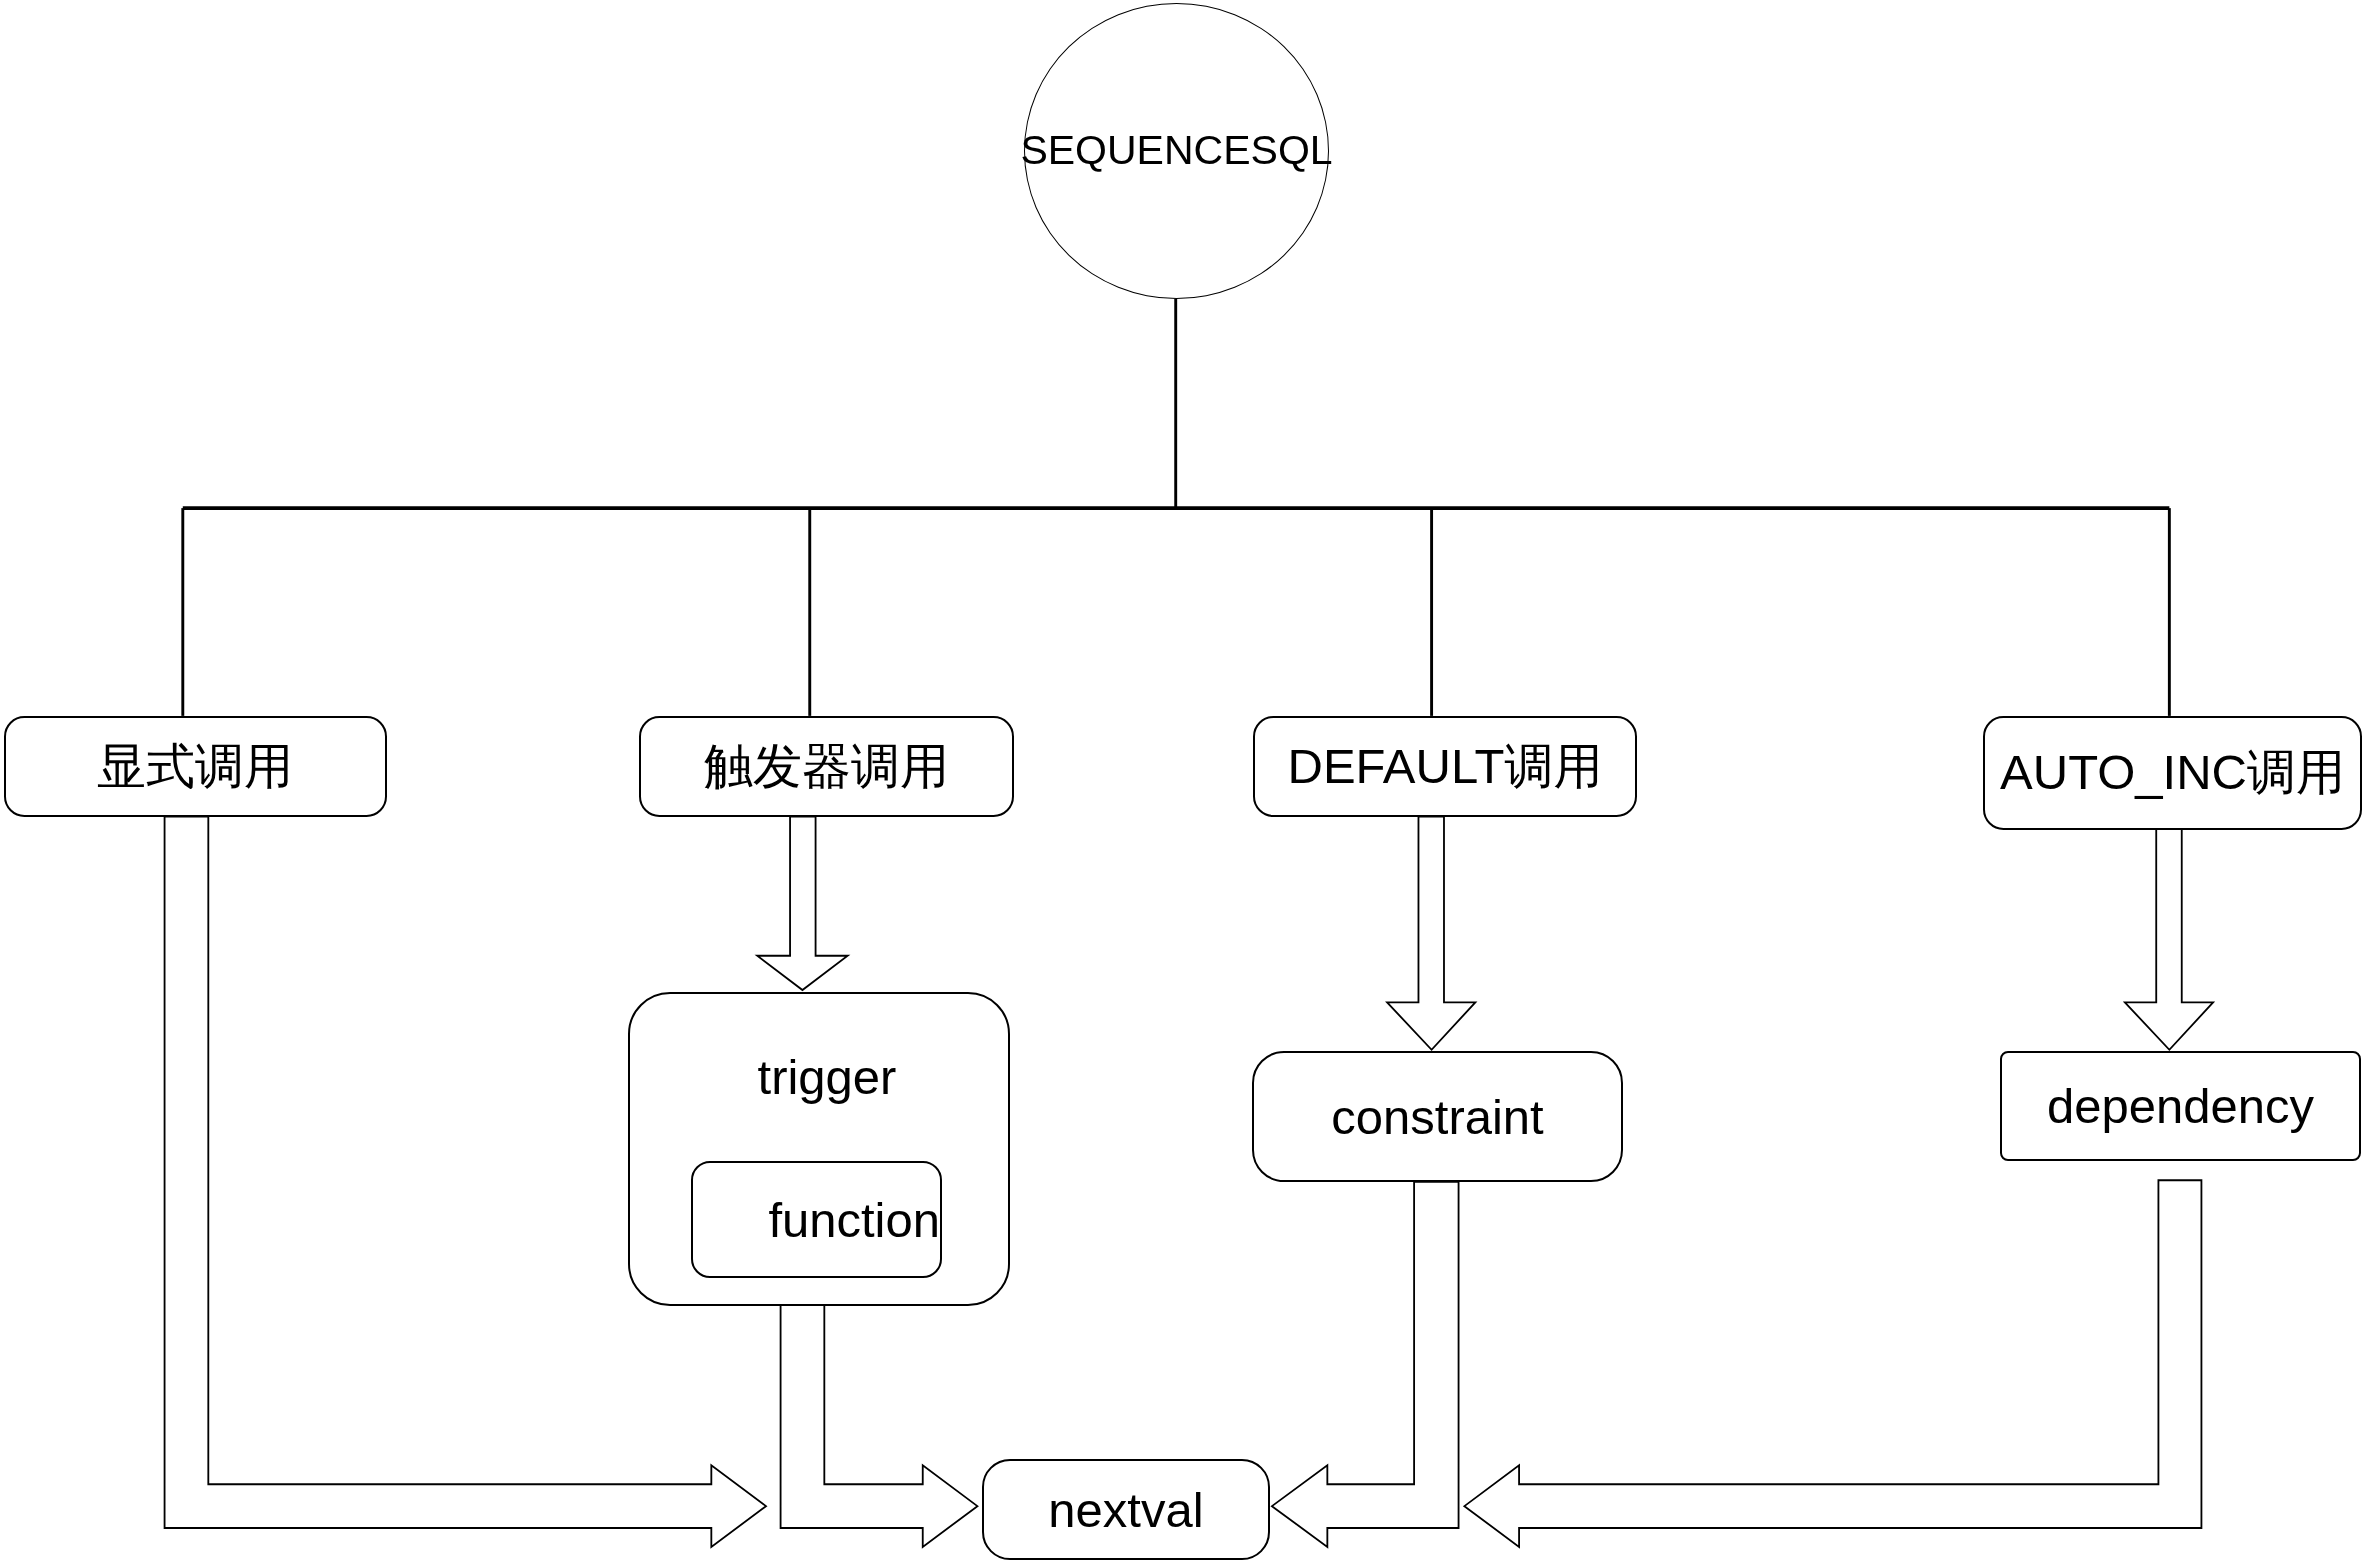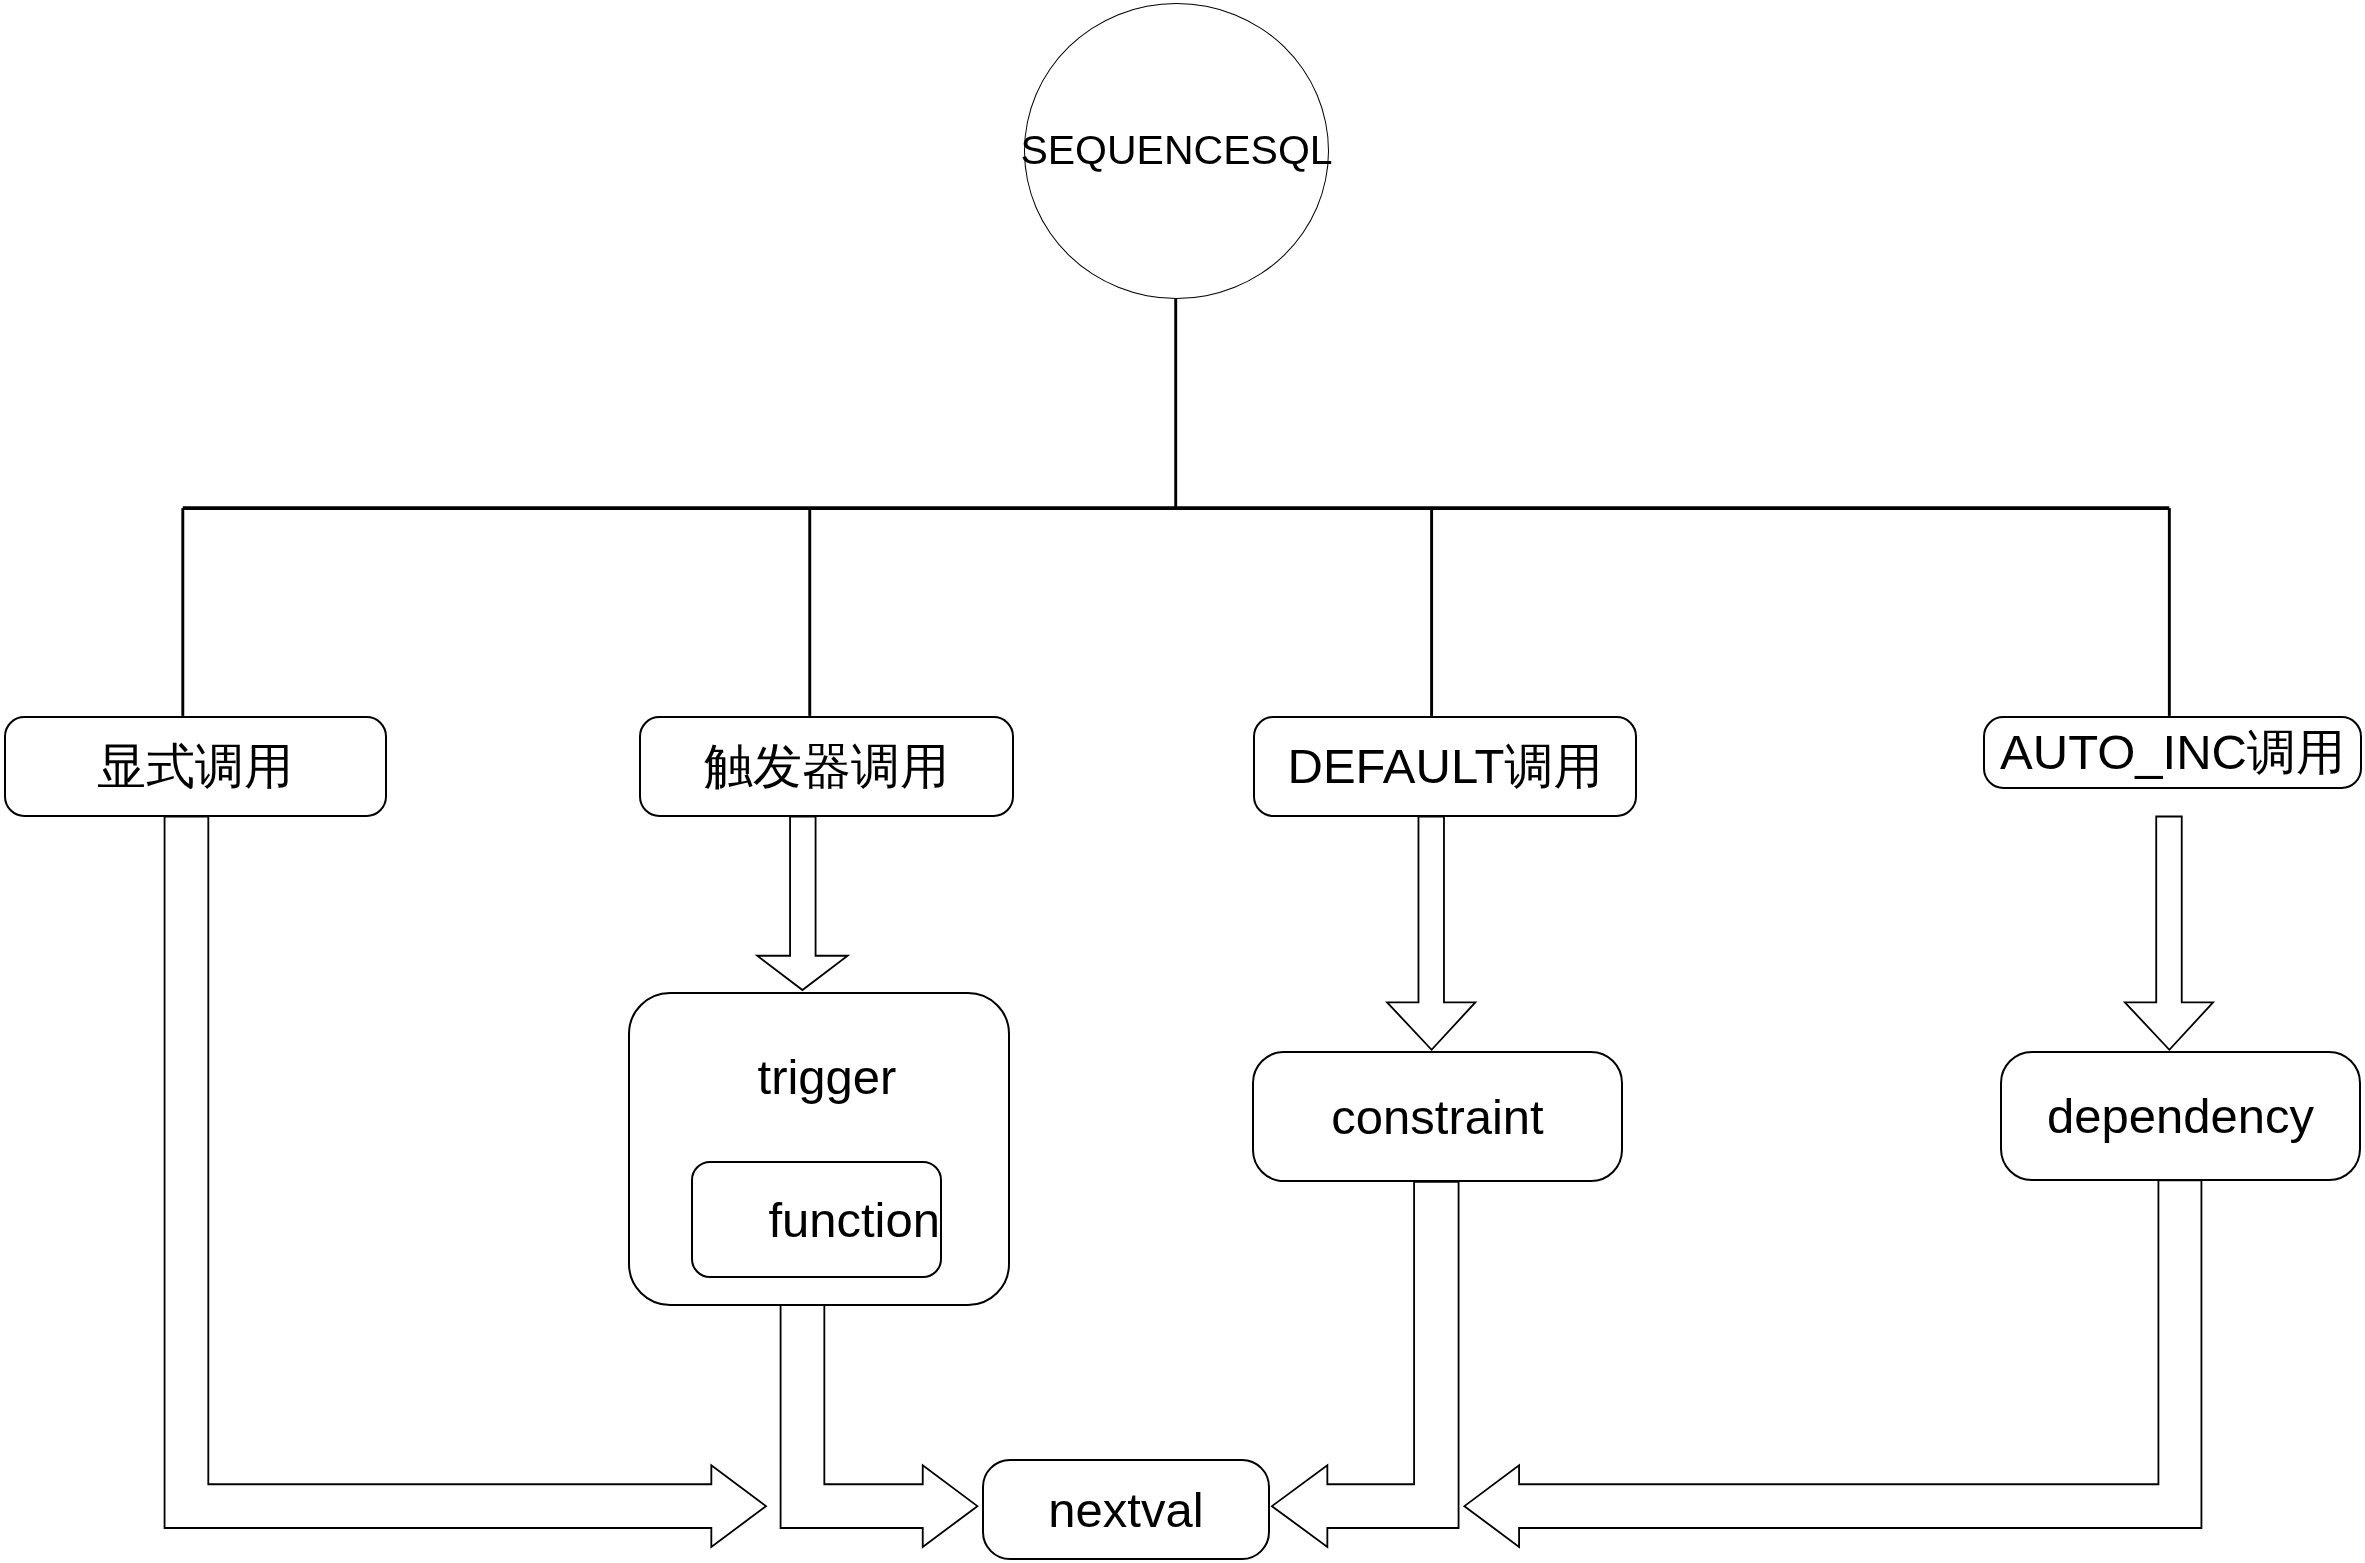--- a/index.html
+++ b/index.html
@@ -38,39 +38,39 @@
     left:1024px;top:2.9px;width:305px;height:296px;
     border-radius:50%;
     border-width:1.5px;
     font-size:41px;
     line-height:1.3;
     flex-direction:row;
   }
   .b1{left:3.6px;top:716px;width:383px;height:101px;}
   .b2{left:639px;top:716px;width:375px;height:101px;text-align:right;}
   .b3{left:1253px;top:716px;width:384px;height:101px;}
-  .b4{left:1983px;top:716px;width:379px;height:73px;}
+  .b4{left:1983px;top:716px;width:379px;height:114px;}
   .trigger{
     left:628px;top:992px;width:382px;height:314px;
     border-radius:42px;
     display:block;
     padding-left:16px;
   }
   .trigger-label{
     height:165px;
     display:flex;align-items:center;justify-content:center;
   }
   .function{
     position:absolute;
     left:61px;top:167px;width:251px;height:117px;
     border-radius:19px;
     justify-content:flex-end;
   }
   .constraint{left:1252px;top:1051px;width:371px;height:131px;border-radius:32px;}
-  .dependency{left:2000px;top:1051px;width:361px;height:130px;border-radius:32px;}
+  .dependency{left:2000px;top:1051px;width:361px;height:110px;border-radius:8px;}
   .nextval{left:982px;top:1459px;width:288px;height:101px;border-radius:28px;}
 </style>
 </head>
 <body>
 
 <div class="canvas">
 
   <svg class="wires" viewBox="0 0 3244 2144">
 
     <path class="thin" d="M 1612 410 V 697"></path>

